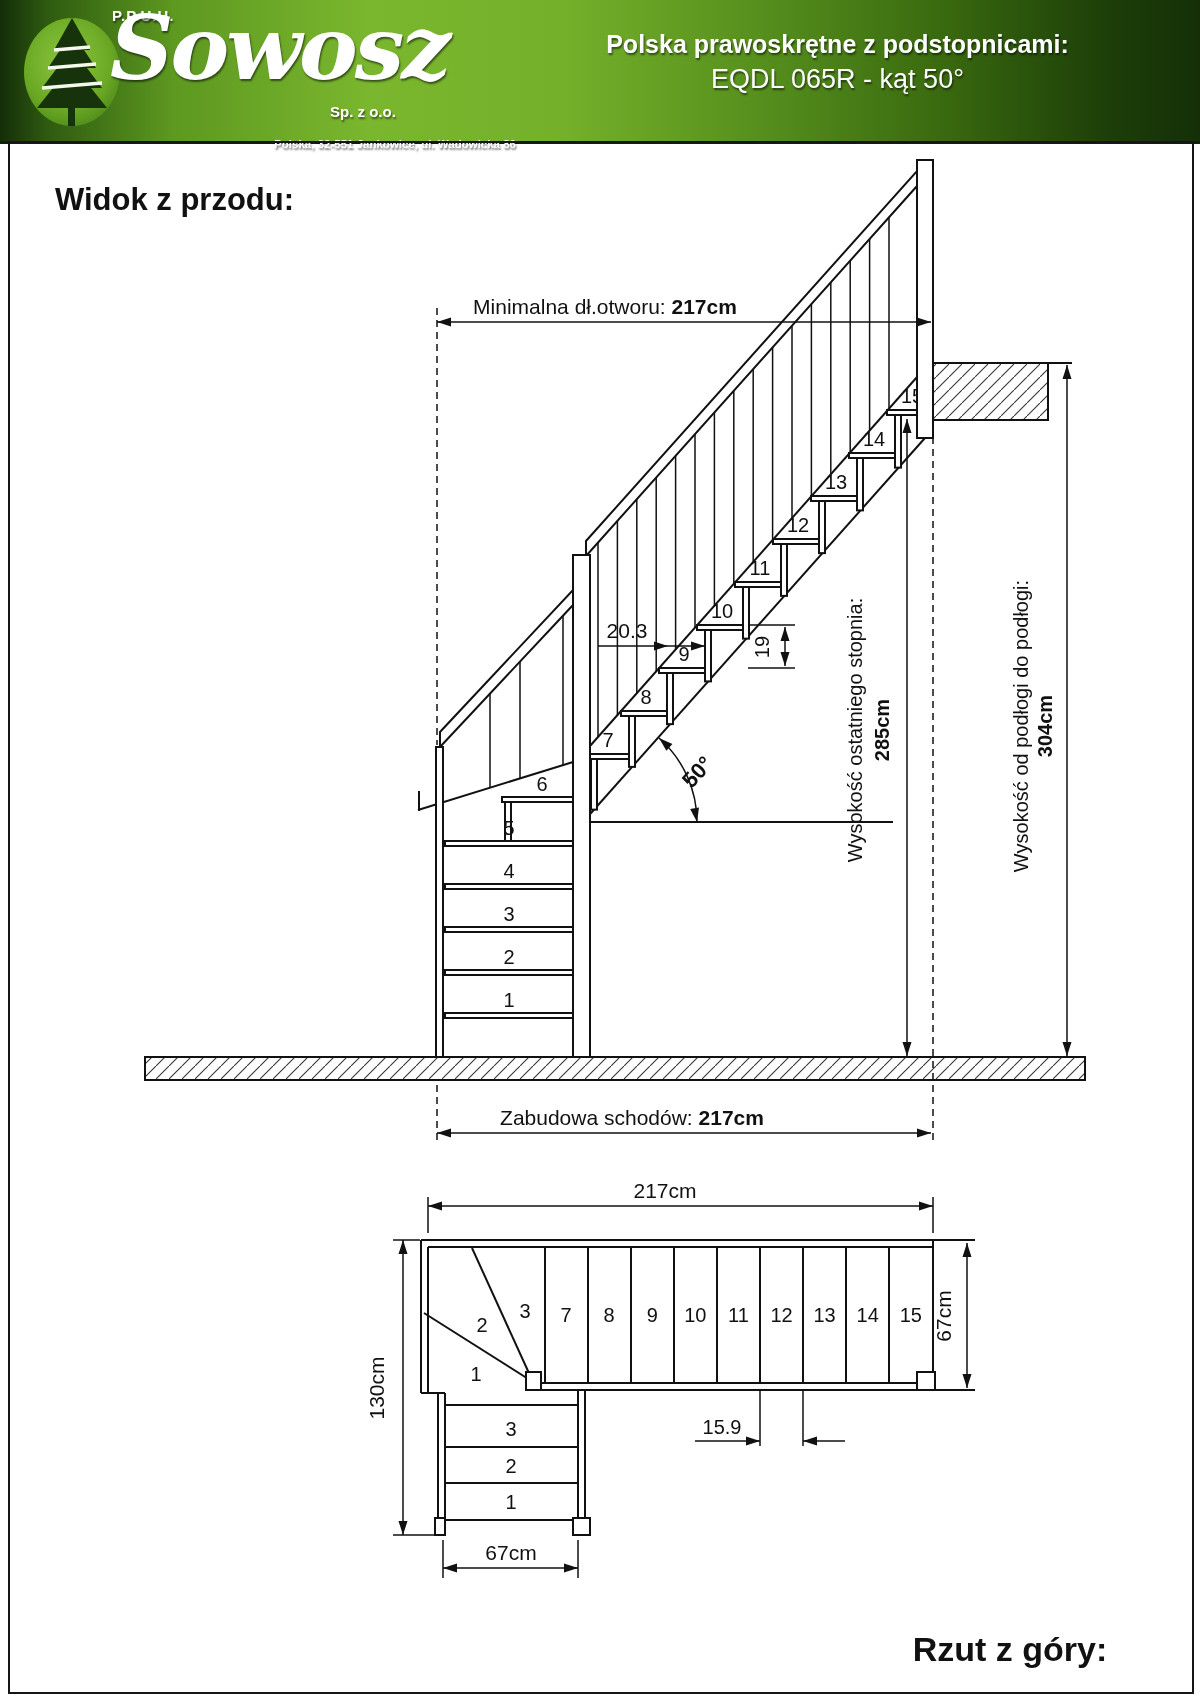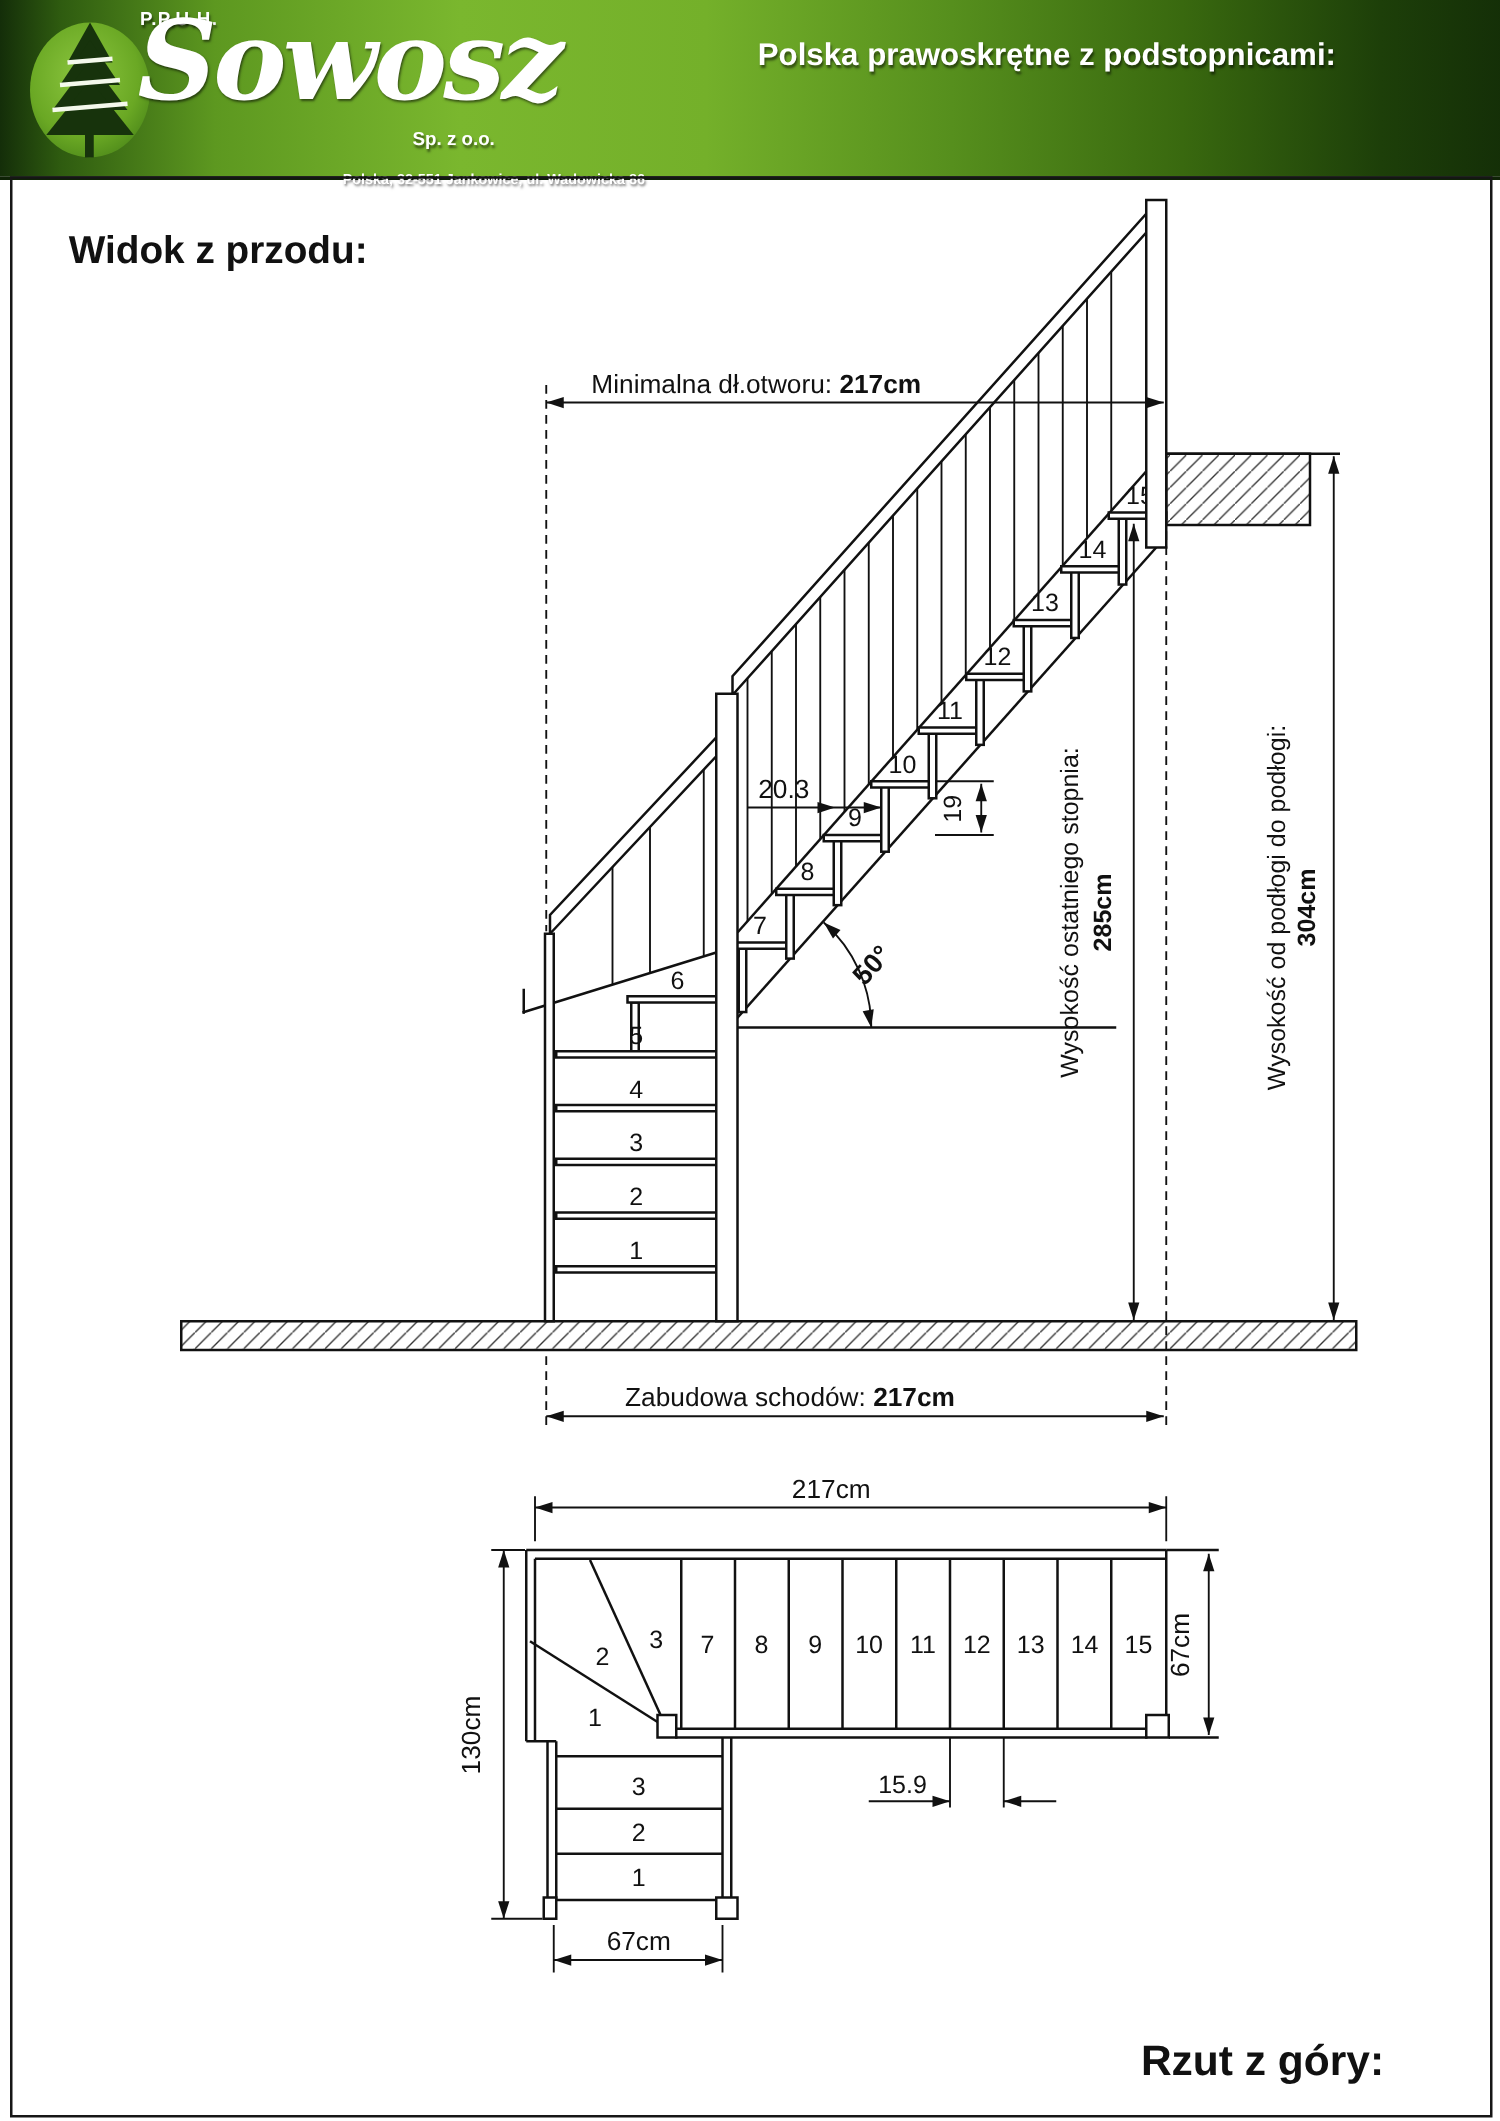--- a/index.html
+++ b/index.html
@@ -54,20 +54,21 @@
         <line x1="38" y1="62" x2="86" y2="58"></line>
         <line x1="32" y1="82" x2="92" y2="77"></line>
       </g>
     </svg>
     <div class="txt" id="ppuh">P.P.U.H.</div>
     <div class="txt" id="brand">Sowosz</div>
     <div class="txt" id="spzoo">Sp. z o.o.</div>
     <div class="txt" id="addr">Polska, 32-551 Jankowice, ul. Wadowicka 86</div>
     <div class="txt" id="htitle">
       <div class="l1">Polska prawoskrętne z podstopnicami:</div>
+      <div class="l2">EQDL 065R - kąt 50°</div>
     </div>
   </div>
 
   <div id="frame"></div>
   <div id="title-front">Widok z przodu:</div>
   <div id="title-plan">Rzut z góry:</div>
 
   <svg id="dwg" width="1200" height="1697" viewBox="0 0 1200 1697">
     <defs>
       <pattern id="hatch" width="13" height="13" patternUnits="userSpaceOnUse">

